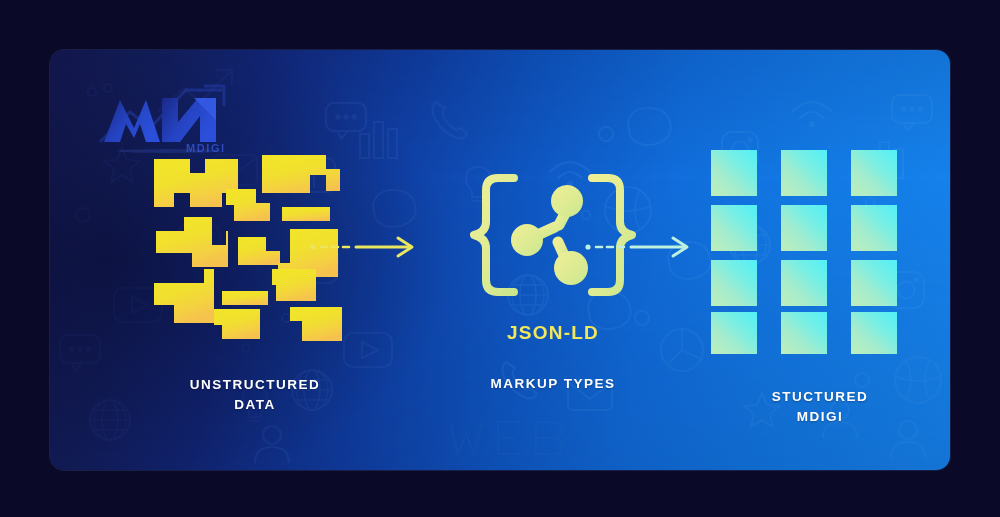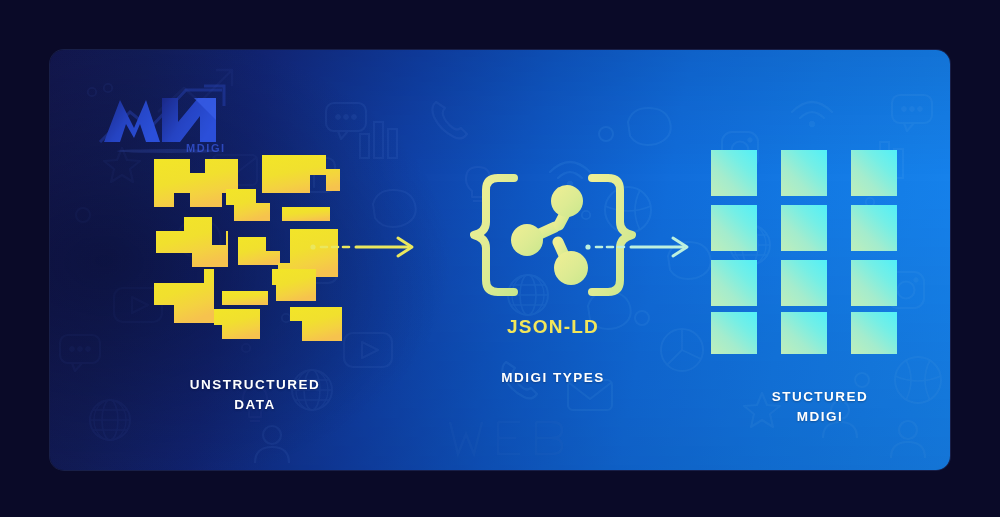--- a/index.html
+++ b/index.html
@@ -104,21 +104,21 @@
   #col-unstructured { left: 80px; top: 95px; width: 250px; }
   #blockfield { width: 250px; height: 210px; position: relative; }
   #blockfield svg { display:block; width:100%; height:100%; }
   #col-unstructured .col-label { margin-top: 20px; }
 
   
   #col-markup { left: 378px; top: 120px; width: 250px; }
   #jsonld { width: 250px; height: 130px; position: relative; }
   #jsonld svg { display:block; width:100%; height:100%; }
   #jsonld-caption {
-    margin-top: 16px;
+    margin-top: 22px;
     color: #f2e65a;
     font-size: 19px;
     font-weight: 700;
     letter-spacing: 1.2px;
   }
   #col-markup .col-label { margin-top: 30px; }
 
   
   #col-structured { left: 645px; top: 90px; width: 250px; }
   #grid-wrap { width: 250px; height: 220px; position: relative; }
@@ -399,21 +399,21 @@
           <g fill="url(#gGrad)">
             <circle cx="139" cy="31" r="16"></circle>
             <circle cx="99" cy="70" r="16"></circle>
             <circle cx="143" cy="98" r="17"></circle>
           </g>
 
           <circle cx="128" cy="64" r="11" fill="#0f5ac3" opacity="0.0"></circle>
         </svg>
       </div>
       <div id="jsonld-caption">JSON-LD</div>
-      <div class="col-label">MDIGI TYPES</div>
+      <div class="col-label">MARKUP TYPES</div>
     </div>
 
     <div class="arrow" id="arrow-2">
       <svg viewBox="0 0 112 30" xmlns="http://www.w3.org/2000/svg">
         <circle cx="5" cy="15" r="2.6" fill="#bdf0de"></circle>
         <line x1="13" y1="15" x2="46" y2="15" stroke="#bdf0de" stroke-width="2.6" stroke-dasharray="6 5" stroke-linecap="round"></line>
         <line x1="48" y1="15" x2="100" y2="15" stroke="#bdf0de" stroke-width="3" stroke-linecap="round"></line>
         <path d="M90,6 L104,15 L90,24" fill="none" stroke="#bdf0de" stroke-width="3" stroke-linecap="round" stroke-linejoin="round"></path>
       </svg>
     </div>

